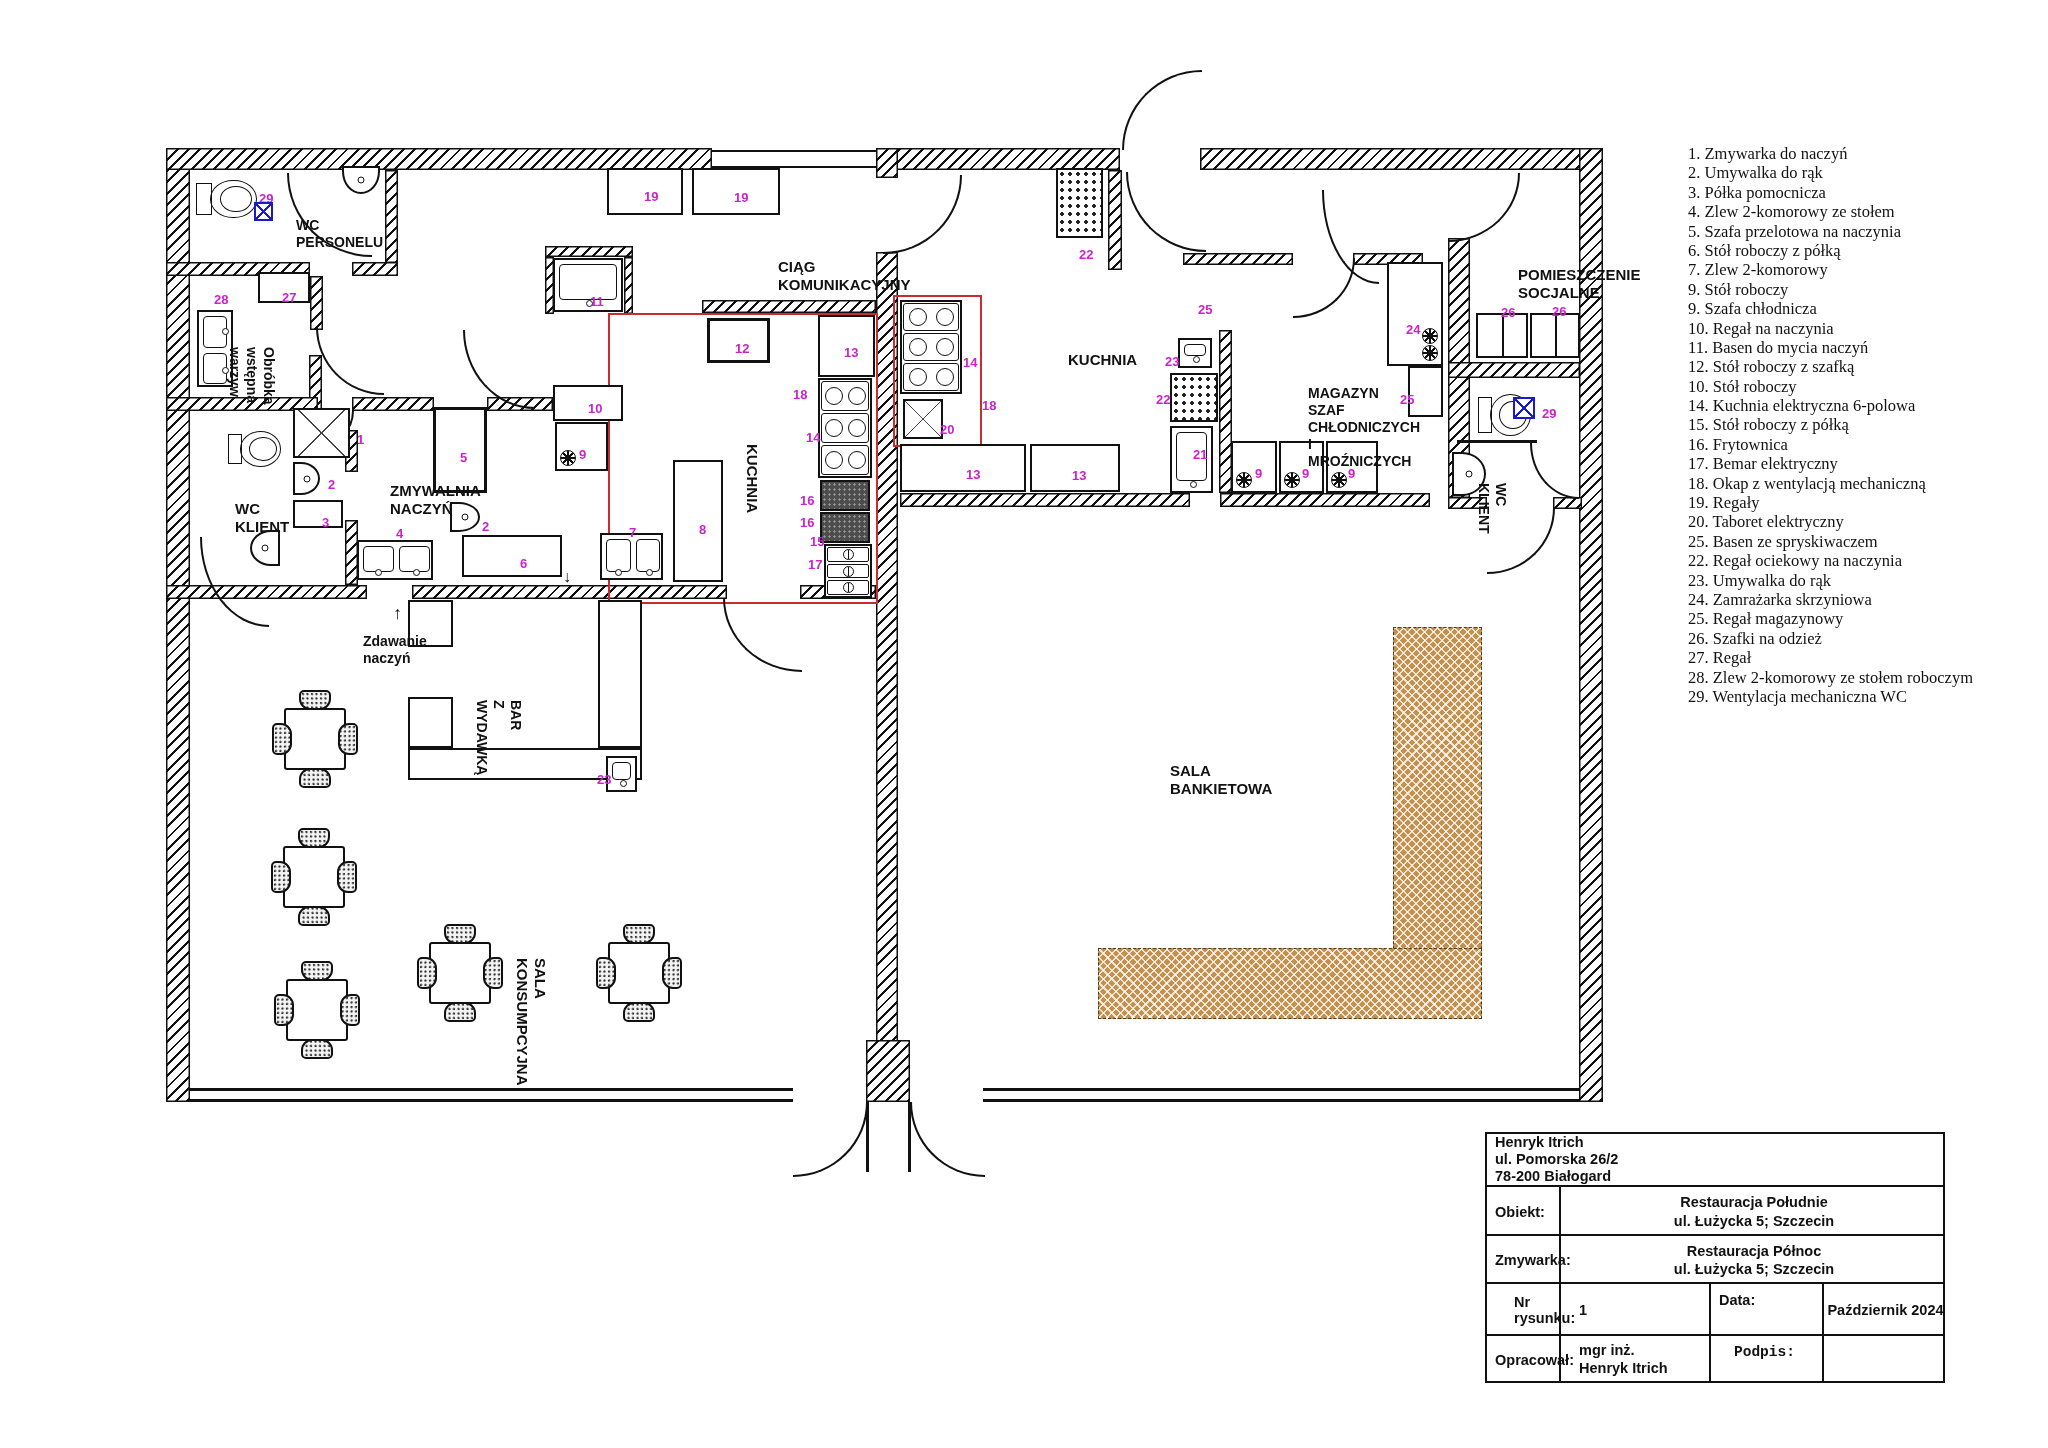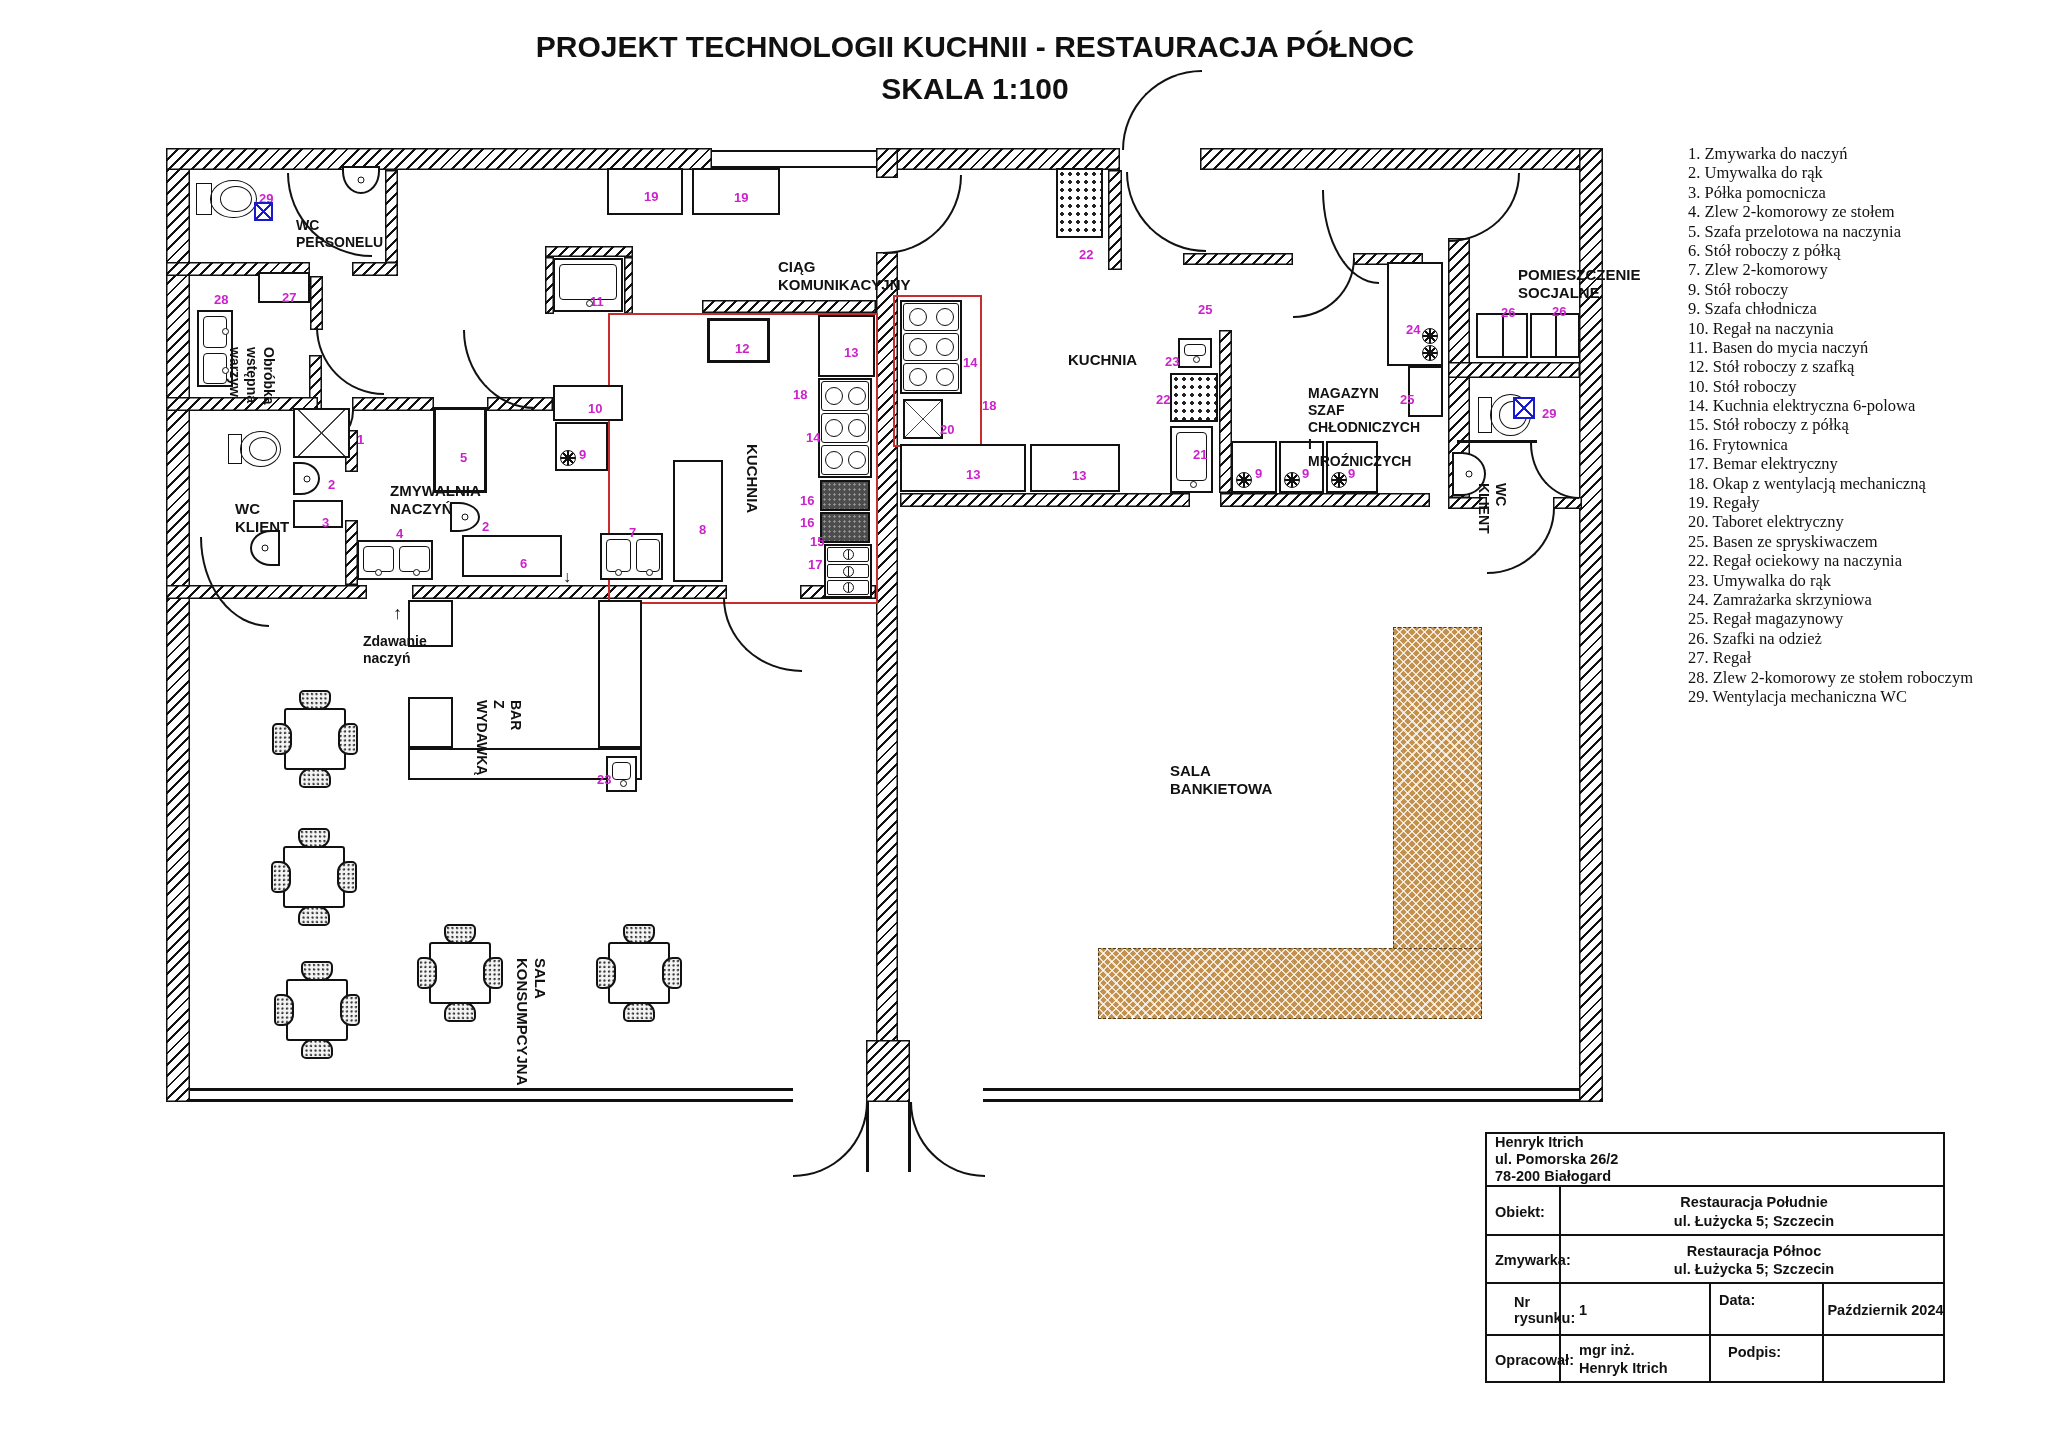--- a/index.html
+++ b/index.html
@@ -61,24 +61,20 @@
   .tb-row{position:absolute;left:0;width:100%;box-sizing:border-box;border-top:2px solid #111;}
   .tb-cell{position:absolute;box-sizing:border-box;display:flex;align-items:center;}
   .tb-cell.cline{border-left:2px solid #111;}
   .tb-center{justify-content:center;text-align:center;white-space:pre-line;line-height:1.25;}
   .tb-label{padding-left:8px;}
 </style>
 </head>
 <body>
 
 <div id="canvas">
-  <div id="title">
-    <div>PROJEKT TECHNOLOGII  KUCHNII - RESTAURACJA  PÓŁNOC</div>
-    <div>SKALA 1:100</div>
-  </div>
 
   <div id="plan">
       <div class="wall" style="left: 166px; top: 148px; width: 24px; height: 954px; position: absolute;"></div>
       <div class="wall" style="left: 166px; top: 148px; width: 546px; height: 22px; position: absolute;"></div>
       <div class="wall" style="left: 877px; top: 148px; width: 243px; height: 22px; position: absolute;"></div>
       <div class="wall" style="left: 1200px; top: 148px; width: 403px; height: 22px; position: absolute;"></div>
       <div class="wall" style="left: 1579px; top: 148px; width: 24px; height: 954px; position: absolute;"></div>
       <div class="wall" style="left: 876px; top: 148px; width: 22px; height: 30px; position: absolute;"></div>
       <div class="wall" style="left: 385px; top: 170px; width: 13px; height: 93px; position: absolute;"></div>
       <div class="wall" style="left: 166px; top: 262px; width: 144px; height: 14px; position: absolute;"></div>
@@ -450,17 +446,17 @@
       <div class="tb-cell tb-label" style="left:0;top:0;width:72px;height:52px;margin-left:19px;">Nr rysunku:</div>
       <div class="tb-cell cline" style="left:72px;top:0;width:150px;height:52px;padding-left:18px;">1</div>
       <div class="tb-cell cline" style="left:222px;top:0;width:113px;height:52px;padding-left:8px;align-items:flex-start;padding-top:8px;">Data:</div>
       <div class="tb-cell cline tb-center" style="left:335px;top:0;width:125px;height:52px;">Październik 2024</div>
     </div>
 
     <div class="tb-row" style="top:200px;height:47px;">
       <div class="tb-cell tb-label" style="left:0;top:0;width:72px;height:47px;">Opracował:</div>
       <div class="tb-cell cline" style="left:72px;top:0;width:121px;height:47px;padding-left:18px;white-space:pre-line;line-height:1.2;">mgr inż.
 Henryk Itrich</div>
-      <div class="tb-cell cline" style="left:222px;top:0;width:113px;height:47px;padding-left:17px;align-items:flex-start;padding-top:8px;">Podpis:</div>
+      <div class="tb-cell cline" style="left:222px;top:0;width:113px;height:47px;padding-left:23px;align-items:flex-start;padding-top:8px;font-family:Liberation Mono, monospace;">Podpis:</div>
       <div class="tb-cell cline" style="left:335px;top:0;width:125px;height:47px;"></div>
     </div>
   </div>
 </div>
 
 </body></html>

